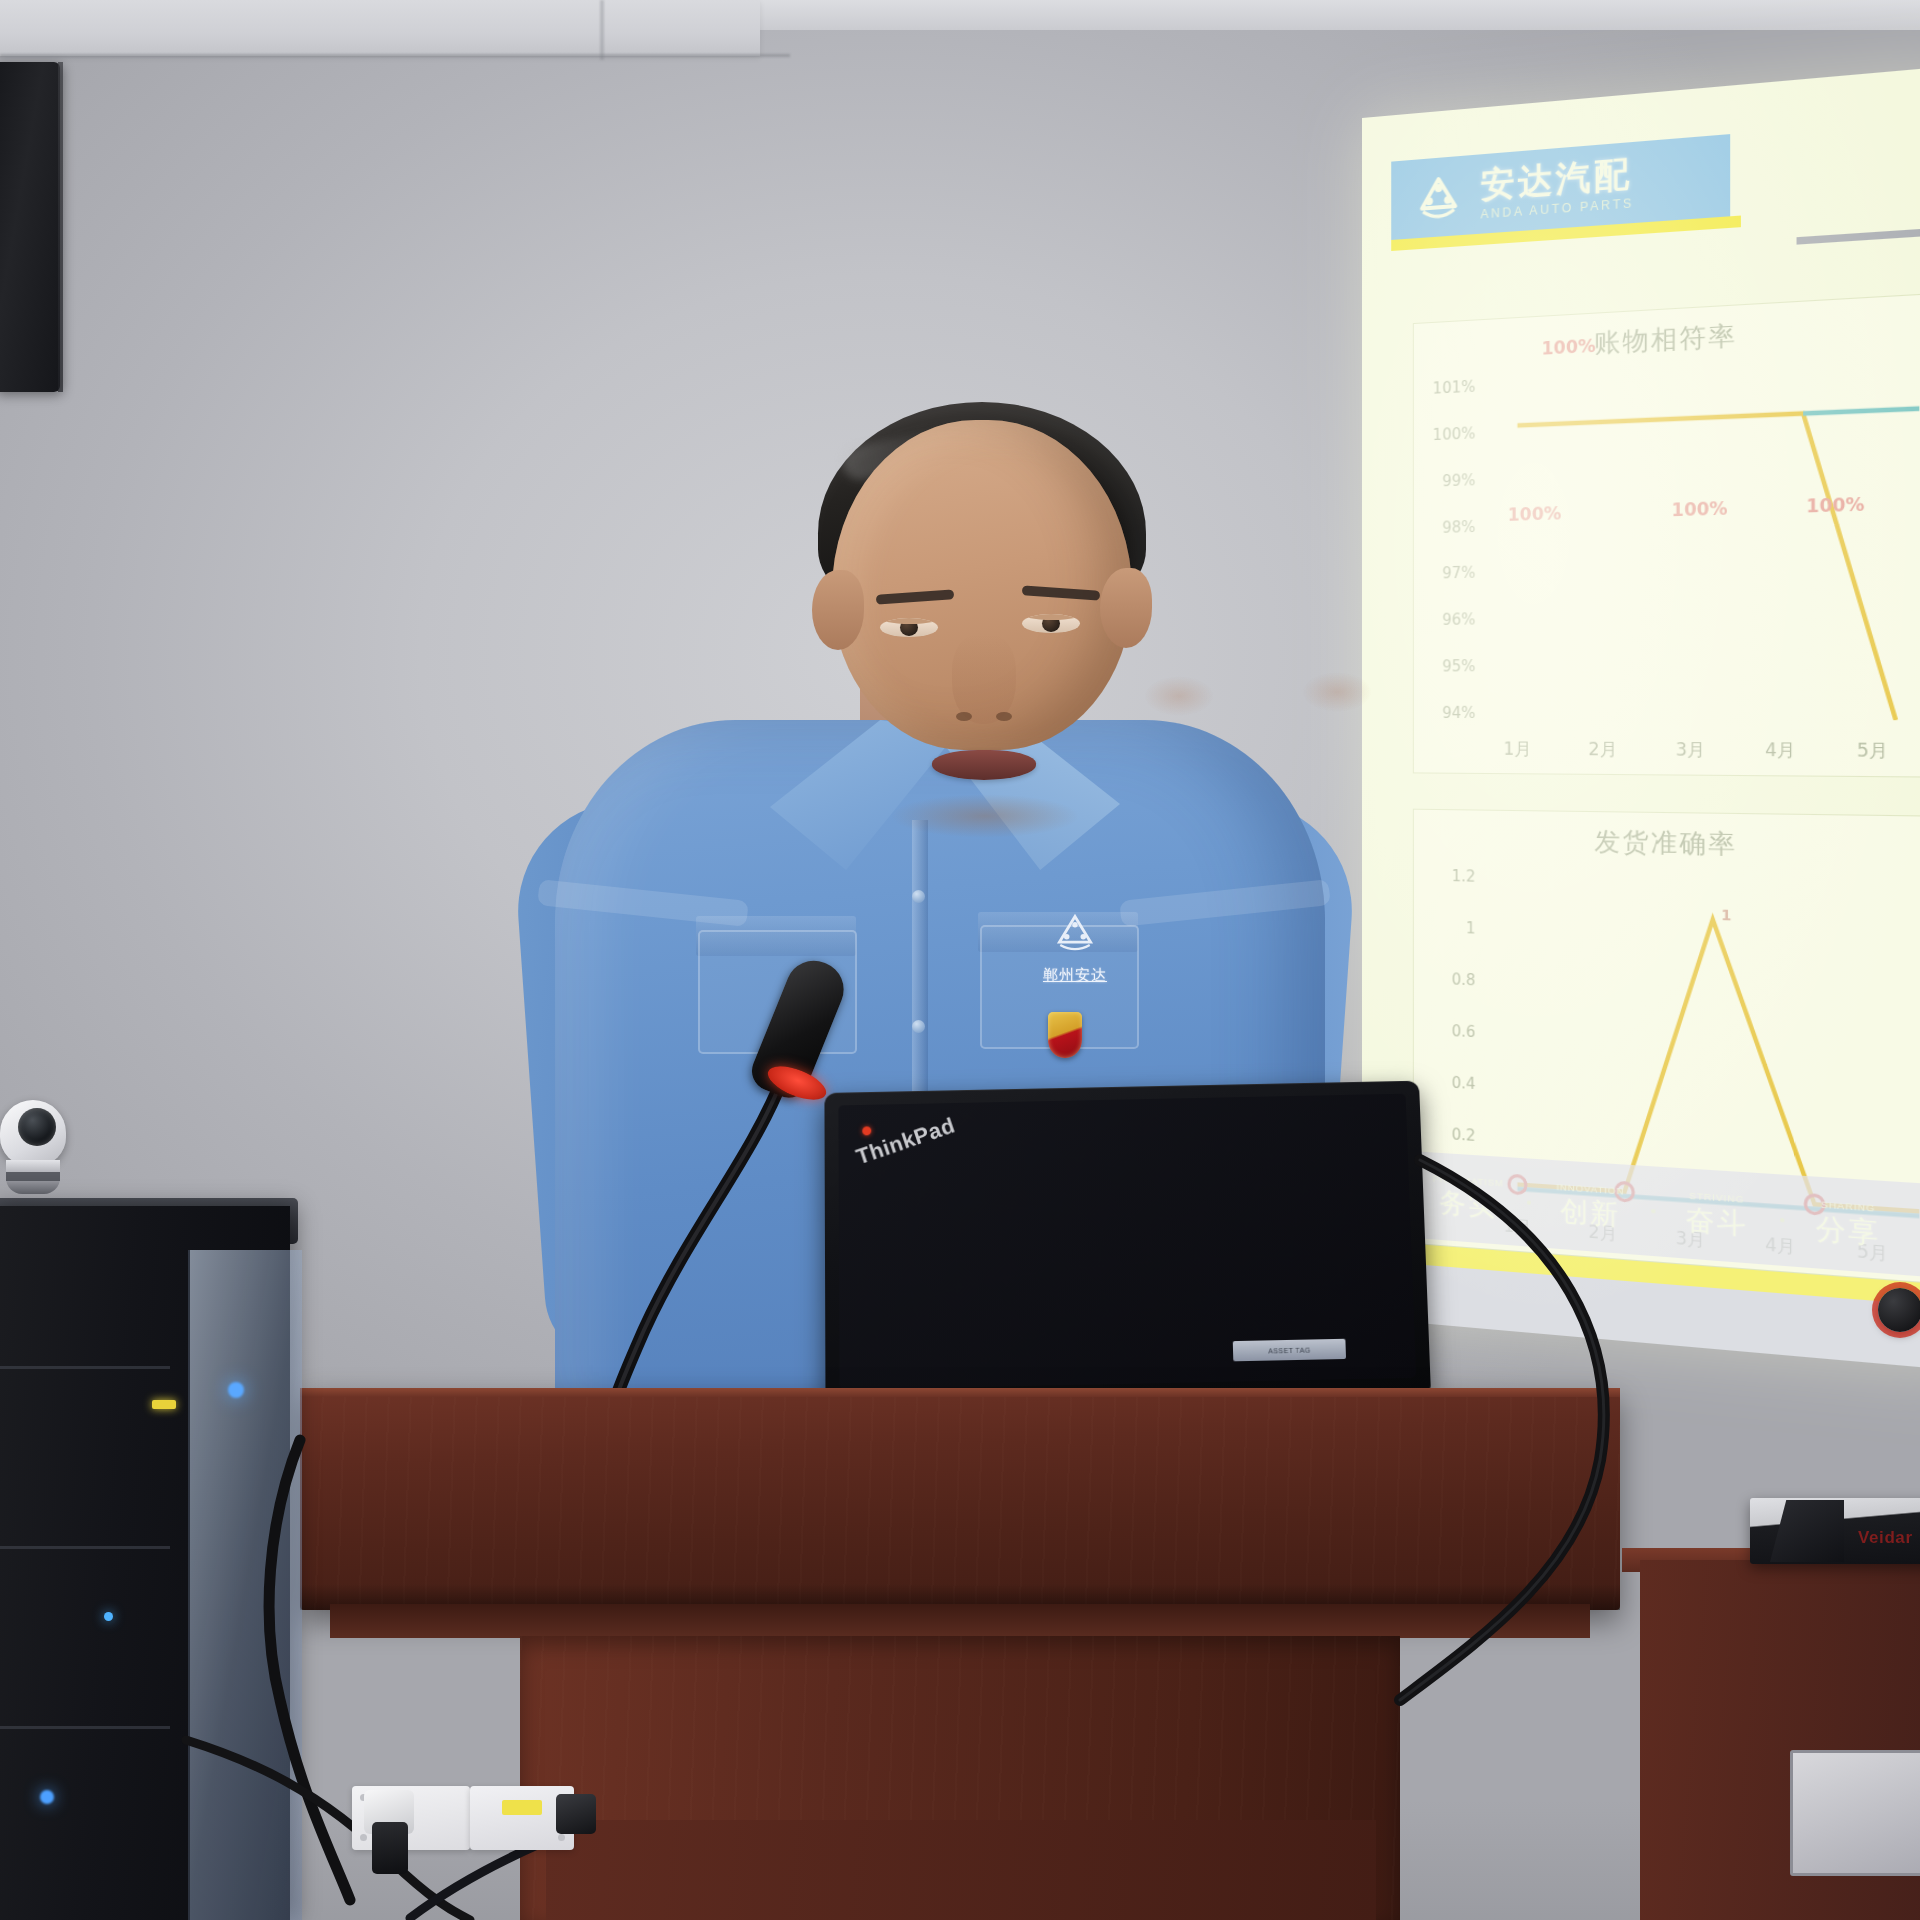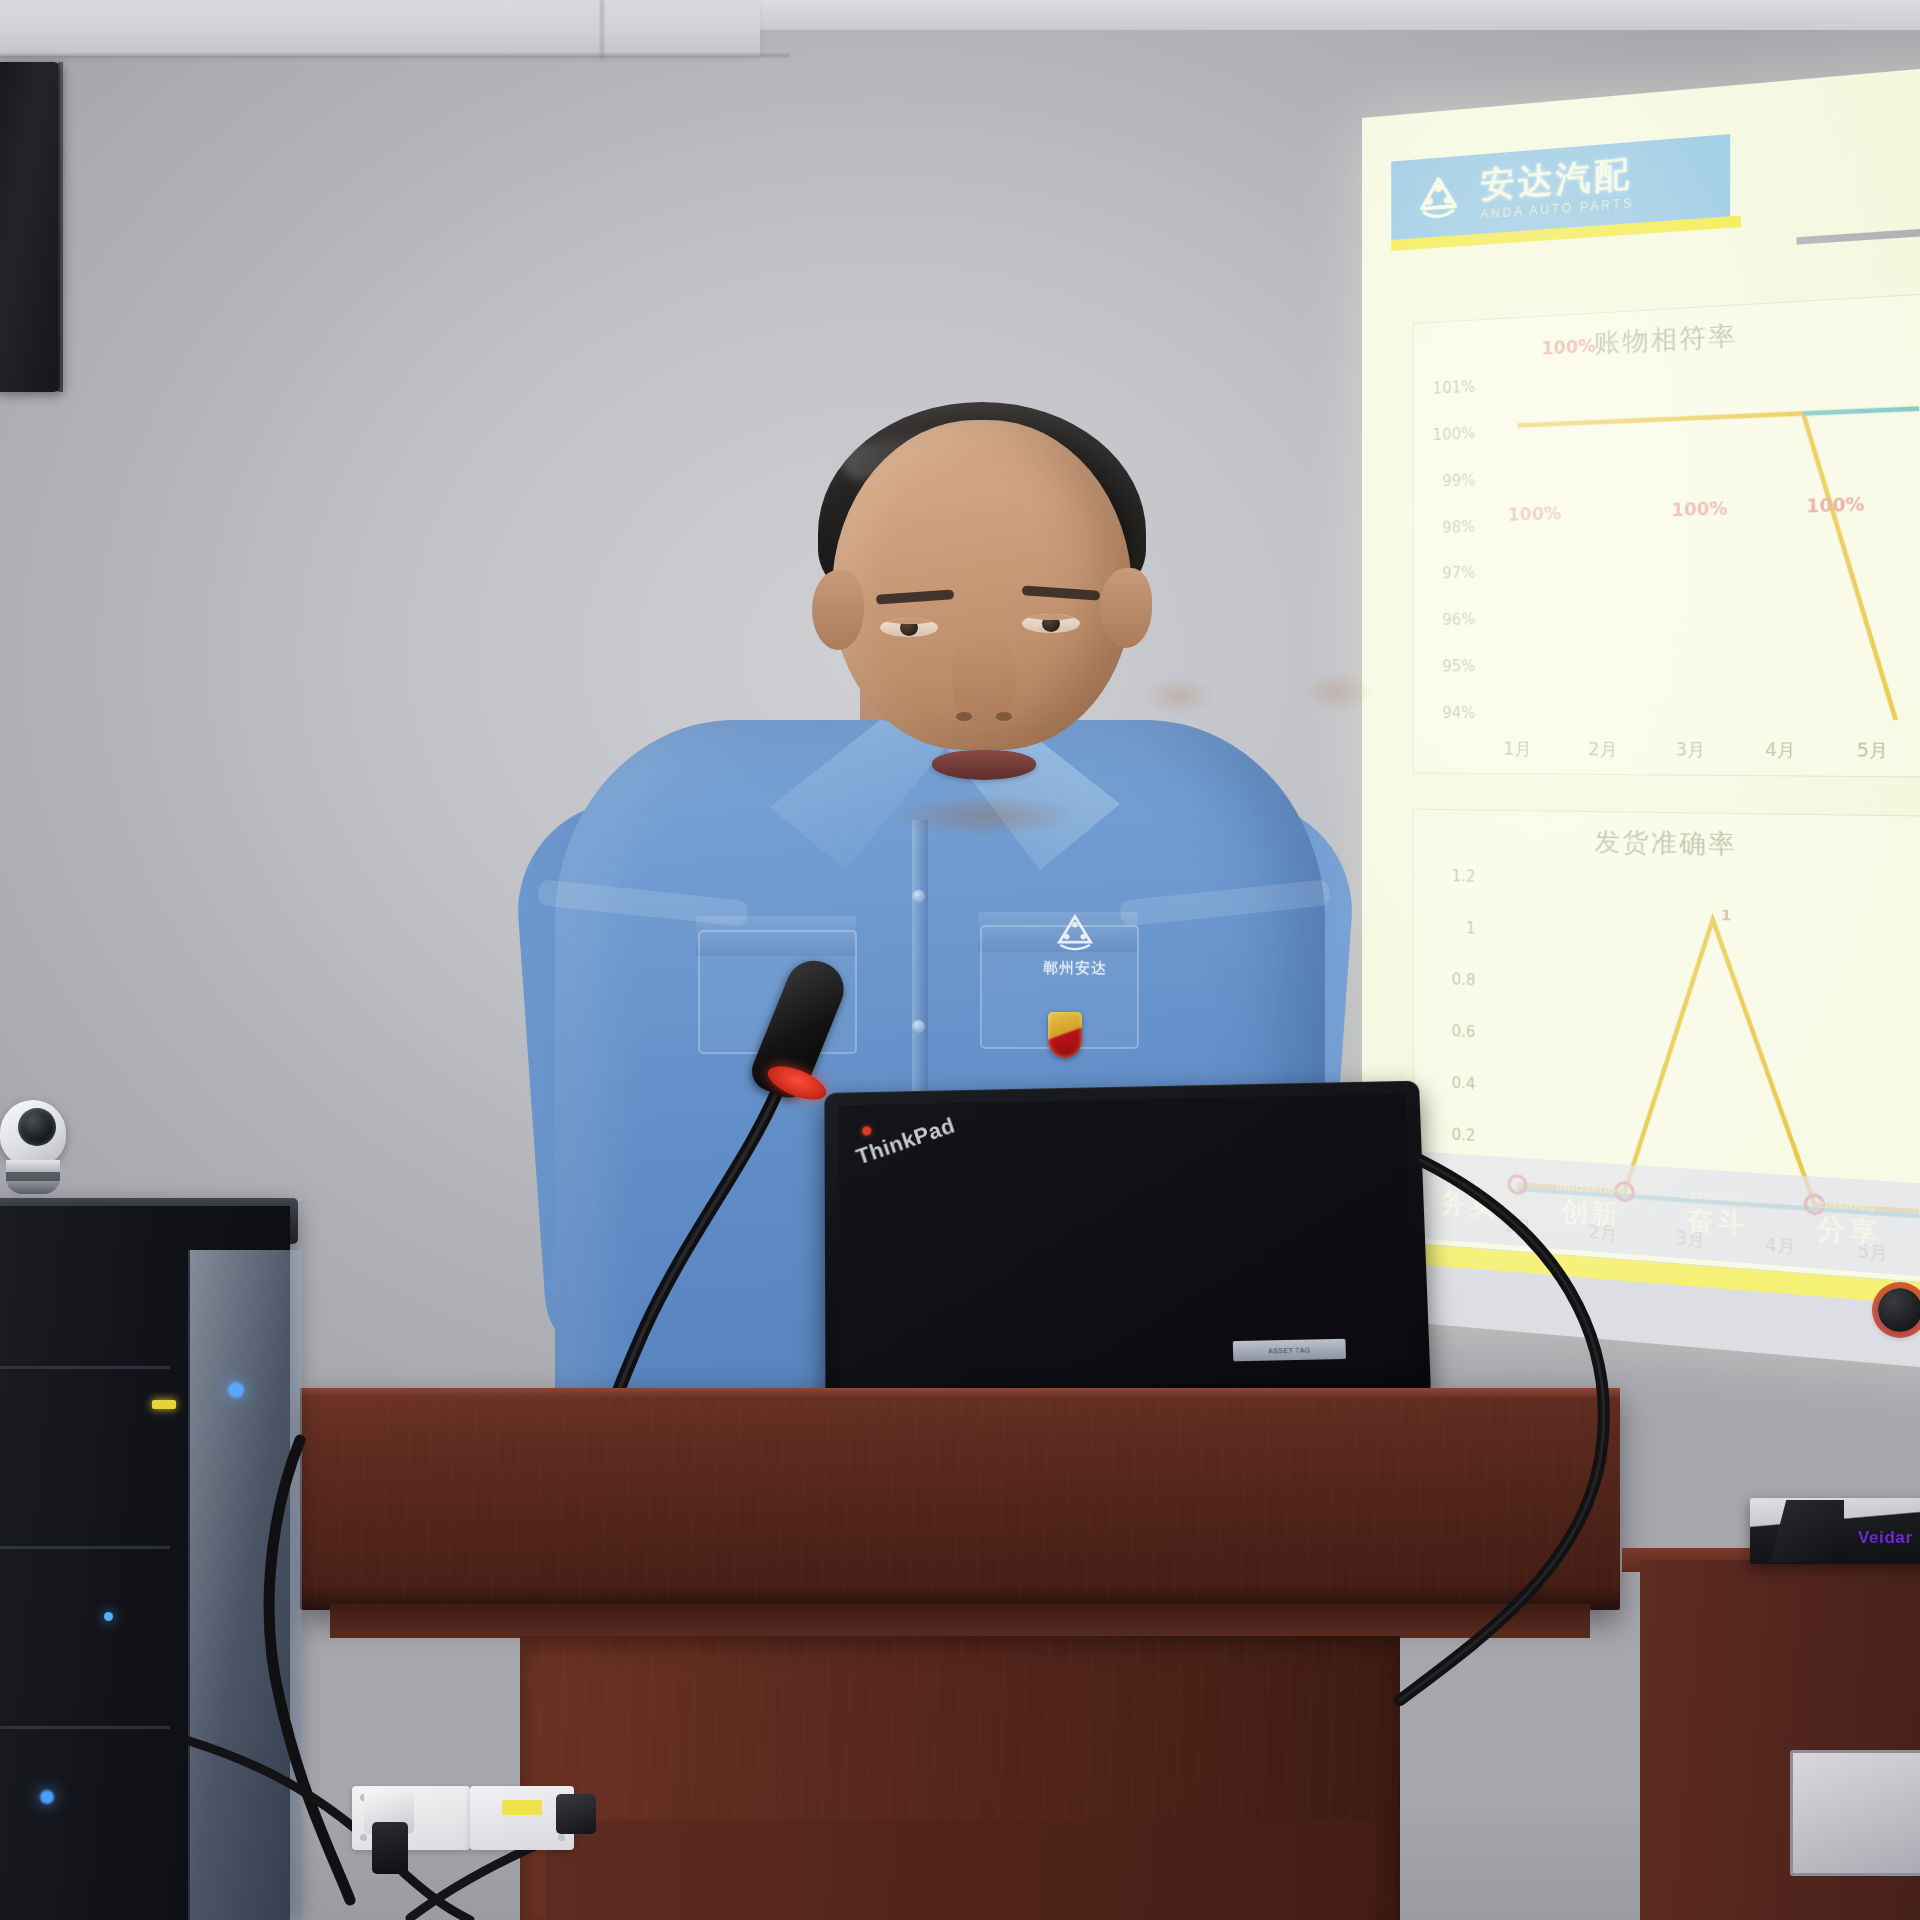--- a/index.html
+++ b/index.html
@@ -144,21 +144,21 @@
     background:radial-gradient(ellipse,rgba(150,105,75,.4),rgba(150,105,75,0) 70%);}
   .cheek{position:absolute;width:70px;height:40px;border-radius:50%;
     background:radial-gradient(ellipse,rgba(175,118,85,.25),transparent 70%);}
   .cheek.l{left:312px;top:256px;} .cheek.r{left:470px;top:252px;}
 
   
   .shirt-logo{position:absolute;left:460px;top:490px;width:110px;height:90px;
     display:flex;flex-direction:column;align-items:center;}
   .shirt-logo .tf{width:52px;height:46px;opacity:.95;}
   .shirt-logo .tx{font-size:15px;color:#eef3fb;font-family:"DejaVu Sans",sans-serif;
-    letter-spacing:1px;margin-top:3px;text-shadow:0 0 2px rgba(255,255,255,.5);}
+    letter-spacing:1px;margin-top:10px;text-shadow:0 0 2px rgba(255,255,255,.5);text-decoration:underline;}
   .party-pin{position:absolute;left:488px;top:592px;width:34px;height:46px;
     background:linear-gradient(160deg,#e8c34a 0%,#d4a029 45%,#b8121a 50%,#8e0d13 100%);
     border-radius:5px 5px 48% 48%/5px 5px 40% 40%;
     box-shadow:0 2px 5px rgba(0,0,0,.35), inset 0 0 5px rgba(255,240,160,.5);}
 
   
   .mic-head{position:absolute;left:770px;top:958px;width:58px;height:140px;
     background:linear-gradient(130deg,#3a3a3c,#131314 55%,#050505);
     border-radius:28px 28px 20px 20px;transform:rotate(22deg);
     box-shadow:0 3px 8px rgba(0,0,0,.5);}
@@ -240,21 +240,21 @@
   
   .rdesk{position:absolute;left:1640px;top:1560px;width:300px;height:360px;
     background:linear-gradient(95deg,#5e2b20,#45201a);}
   .rdesk-top{position:absolute;left:1622px;top:1548px;width:318px;height:24px;
     background:linear-gradient(180deg,#7a3a2a,#5b2a1f);}
   .rdesk-panel{position:absolute;left:1790px;top:1750px;width:150px;height:120px;
     background:linear-gradient(160deg,#d8d8dc,#a9a9b1);border:3px solid #8c8d95;border-radius:3px;}
   .veidar-dev{position:absolute;left:1750px;top:1498px;width:190px;height:66px;
     background:linear-gradient(175deg,#dfe0e4 0%,#c9cace 34%,#1b1c20 36%,#101115 100%);
     border-radius:3px;box-shadow:0 5px 14px rgba(0,0,0,.4);}
-  .veidar-txt{position:absolute;left:1858px;top:1528px;color:#6d28d9;font-size:17px;font-weight:bold;
+  .veidar-txt{position:absolute;left:1858px;top:1528px;color:#7f1d1d;font-size:17px;font-weight:bold;
     letter-spacing:.6px;}
   .veidar-foot{position:absolute;left:1770px;top:1500px;width:74px;height:62px;
     background:linear-gradient(150deg,#2a2b30,#101115);clip-path:polygon(22% 0,100% 0,100% 100%,0 100%);}
   .rmic{position:absolute;left:1878px;top:1288px;width:44px;height:44px;border-radius:50%;
     background:radial-gradient(circle at 35% 30%,#3b3c40,#0a0a0c);
     box-shadow:0 0 0 6px rgba(200,40,25,.75), 0 3px 8px rgba(0,0,0,.5);}
 
   
   .cables{position:absolute;inset:0;pointer-events:none;}
 

